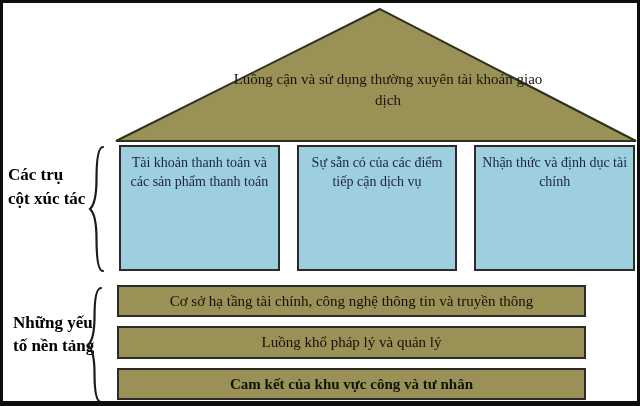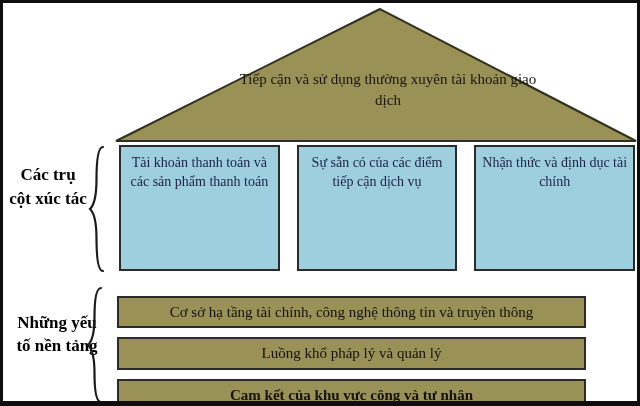--- a/index.html
+++ b/index.html
@@ -25,21 +25,21 @@
   .roof-text {
     left: 227px; top: 66px; width: 316px;
     text-align: center;
     font-size: 15px;
     line-height: 21px;
     color: #17150c;
   }
 
   
   .side-label {
-    text-align: center;
+    text-align: left;
     font-weight: bold;
     color: #000000;
     font-size: 17px;
   }
   .side-label.top { left: 5px; top: 160px; width: 80px; line-height: 24px; }
   .side-label.bottom { left: 10px; top: 308px; width: 88px; line-height: 23px; }
 
   .brace-svg { width: 18px; }
   .brace-top { left: 85px; top: 142px; height: 128px; }
   .brace-bottom { left: 83px; top: 283px; height: 118px; }
@@ -67,35 +67,34 @@
     left: 114px; width: 469px;
     box-sizing: border-box;
     background: #9a9156;
     border: 2px solid #2b2b2b;
     display: flex;
     align-items: center;
     justify-content: center;
     text-align: center;
     font-size: 15px;
     color: #13110a;
-    margin-top: 11px;
   }
   .bar-1 { top: 282px; height: 32px; }
   .bar-2 { top: 323px; height: 33px; }
   .bar-3 { top: 365px; height: 32px; font-weight: bold; }
 </style>
 </head>
 <body>
 
 <div class="canvas">
 
   <svg class="abs roof-svg" viewBox="0 0 528 138" xmlns="http://www.w3.org/2000/svg">
     <polygon points="268,4 4,136 524,136" fill="#9a9156" stroke="#30301e" stroke-width="2"></polygon>
   </svg>
-  <div class="abs roof-text">Tiếp cận và sử dụng thường xuyên tài khoản giao dịch</div>
+  <div class="abs roof-text">Luồng cận và sử dụng thường xuyên tài khoản giao dịch</div>
 
   <div class="abs side-label top">Các trụ cột xúc tác</div>
 
   <svg class="abs brace-svg brace-top" viewBox="0 0 18 128" xmlns="http://www.w3.org/2000/svg">
     <path d="M 15 2 Q 8.5 2 8.5 34 Q 8.5 58 2 64 Q 8.5 70 8.5 94 Q 8.5 126 15 126" fill="none" stroke="#1a1a1a" stroke-width="2.2" stroke-linecap="round"></path>
   </svg>
 
   <div class="abs pillars">
     <div class="pillar">
       <span>Tài khoản thanh toán và các sản phẩm thanh toán</span>

